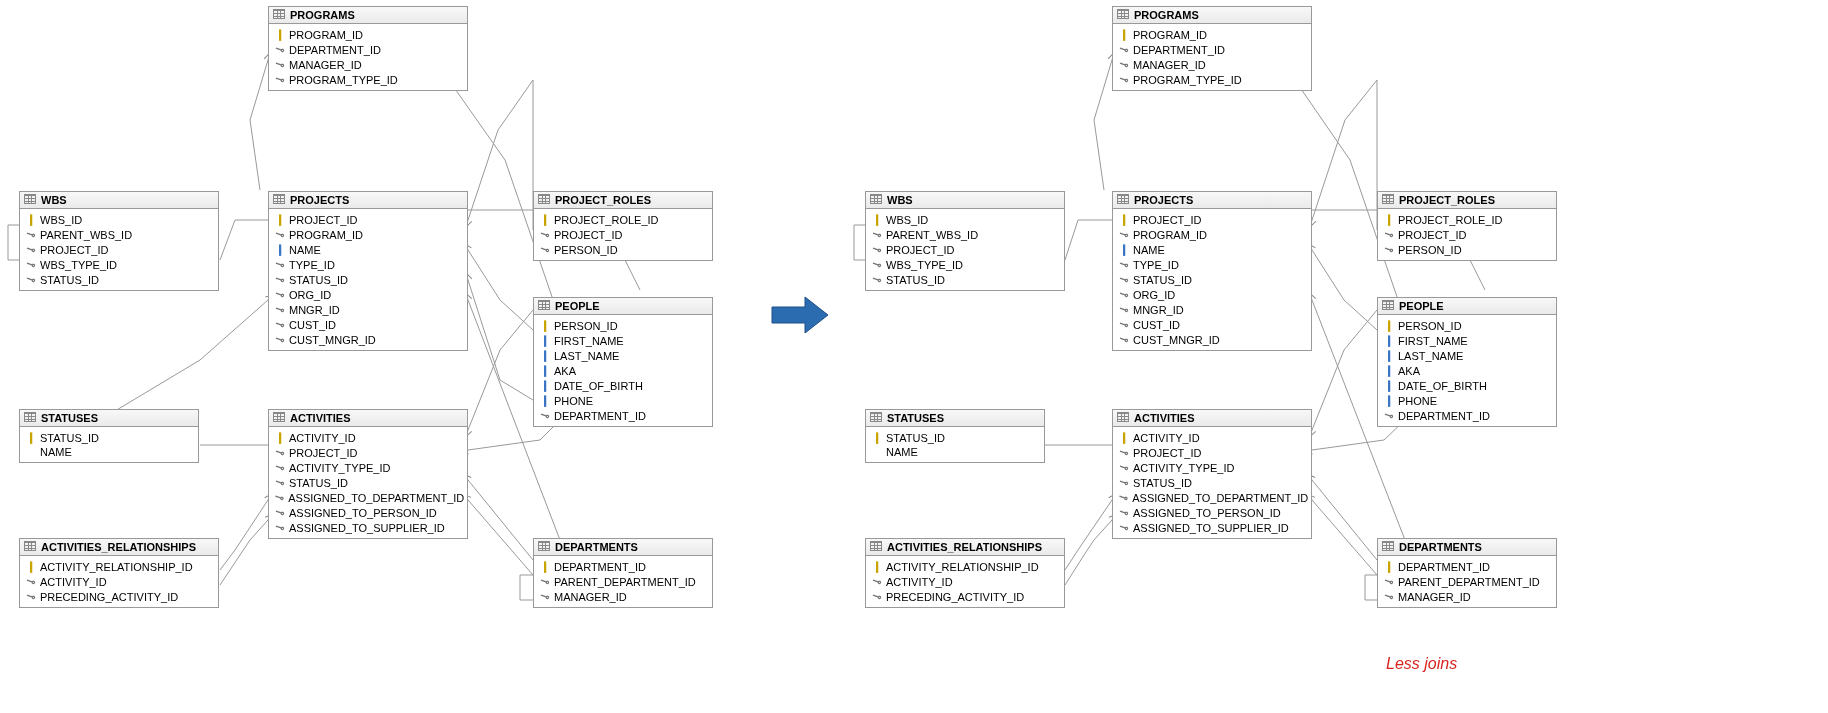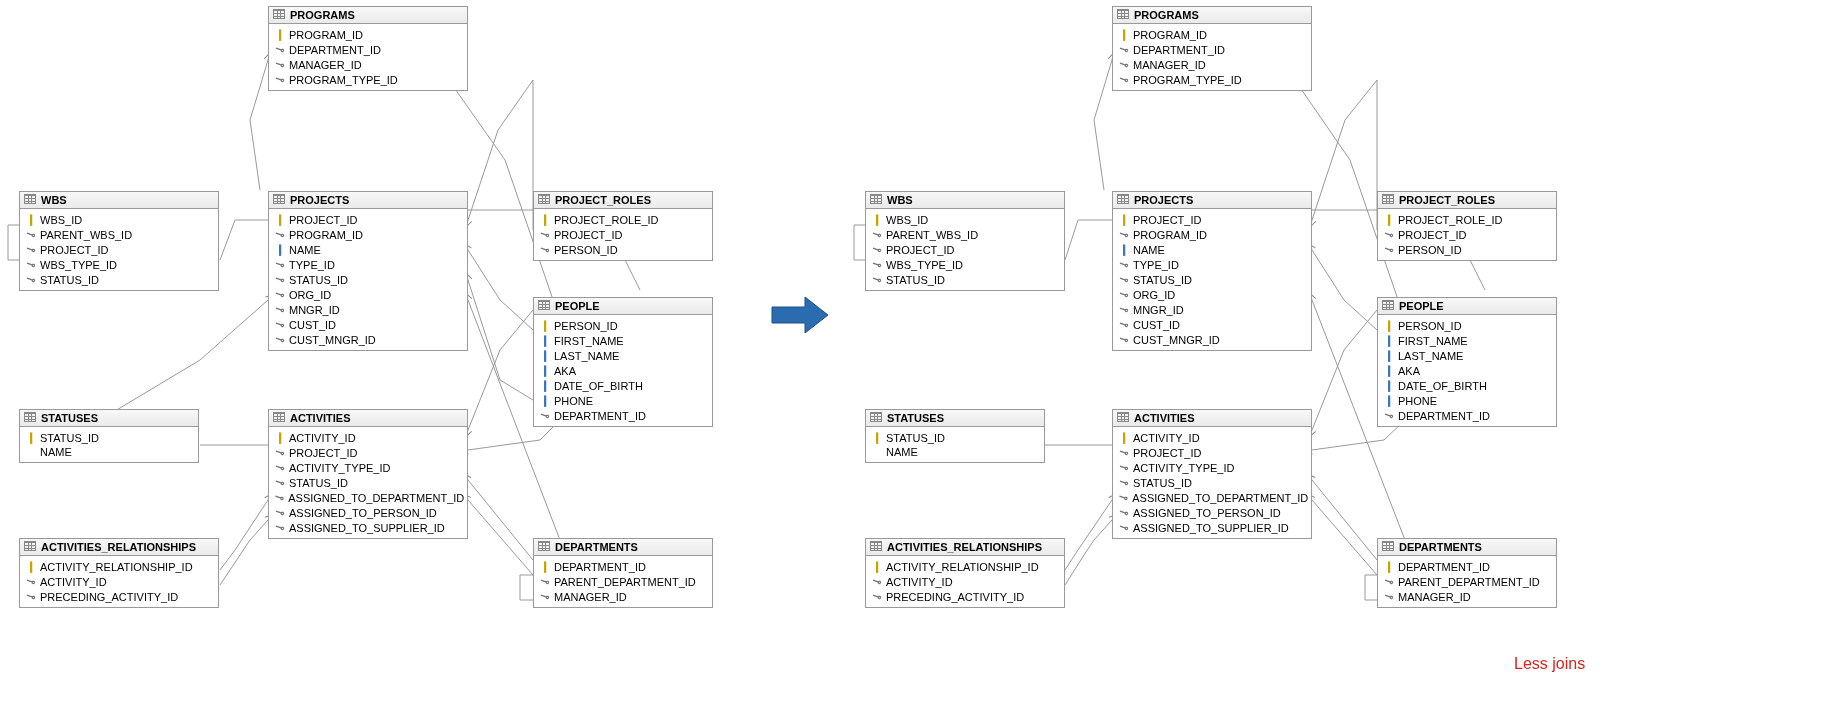--- a/index.html
+++ b/index.html
@@ -616,13 +616,13 @@
       </div>
     </div>
   </div>
 
 <div class="arrow">
   <svg width="60" height="40">
     <path d="M2,12 L35,12 L35,2 L58,20 L35,38 L35,28 L2,28 Z" fill="#2b6cb0" stroke="#1f4e87" stroke-width="1"></path>
   </svg>
 </div>
 
-<div class="caption" style="left:1514px; top:655px;">Less joins</div>
+<div class="caption" style="left:1386px; top:655px;font-style:italic;">Less joins</div>
 
 </body></html>

